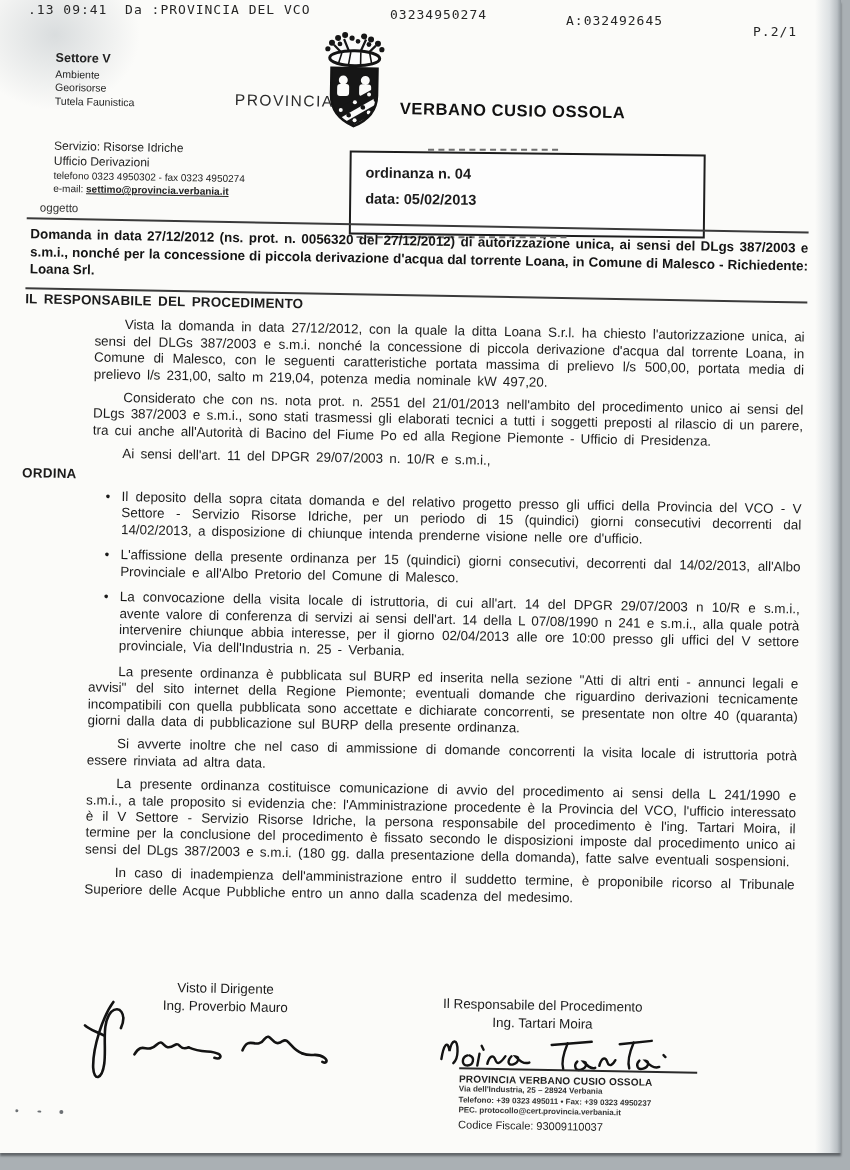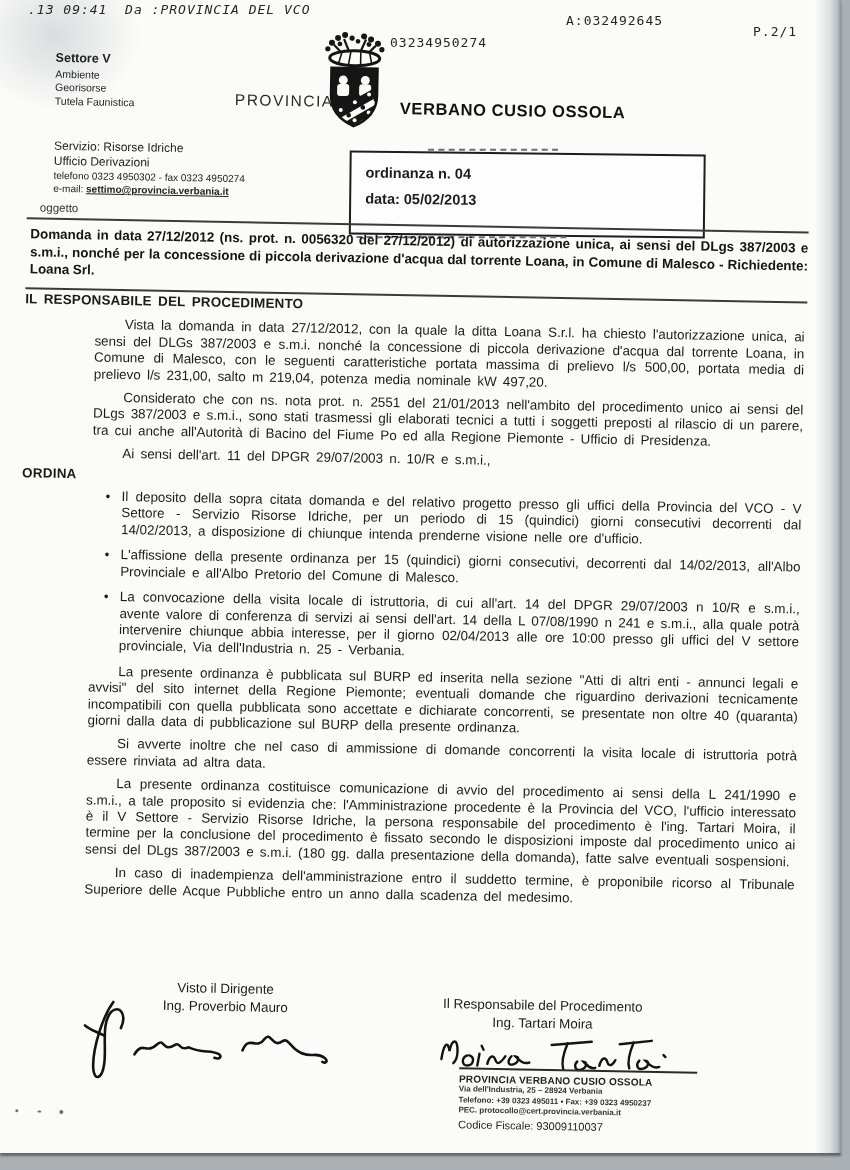--- a/index.html
+++ b/index.html
@@ -8,21 +8,21 @@
   .page{position:absolute;left:0;top:0;width:841px;height:1153px;background:#fbfbf9;
         box-shadow:0 3px 2px rgba(40,44,48,.55);}
   .edge-right{position:absolute;right:9px;top:0;width:26px;height:1153px;
         background:linear-gradient(to right,rgba(240,242,243,0),#dde1e3 55%,#b9bfc3 85%,#8f969b);}
   .crease{position:absolute;left:-30px;top:-40px;width:170px;height:150px;
         background:radial-gradient(closest-side,rgba(190,196,200,.55),rgba(190,196,200,0));}
 
   
   .fax{position:absolute;font-family:"DejaVu Sans Mono",monospace;font-size:13px;
        color:#262626;white-space:pre;letter-spacing:1px;}
-  .fx1{left:28px;top:2px;font-style:italic;} .fx2{left:390px;top:7px;margin-top:28px;} .fx3{left:566px;top:13px;} .fx4{left:753px;top:24px;}
+  .fx1{left:28px;top:2px;} .fx2{left:390px;top:7px;} .fx3{left:566px;top:13px;} .fx4{left:753px;top:24px;}
 
   
   .doc{position:absolute;left:0;top:0;width:850px;height:1170px;
        transform:rotate(1.05deg);transform-origin:70px 40px;}
 
   .sector{position:absolute;left:56px;top:52px;font-size:10.5px;line-height:13.5px;color:#222;}
   .sector .t{font-size:12.5px;font-weight:bold;margin-bottom:2px;}
   .prov-label{position:absolute;left:236px;top:88px;font-size:15.5px;letter-spacing:1.5px;color:#2a2a2a;}
   .crest{position:absolute;left:314px;top:26px;}
   .prov-name{position:absolute;left:401px;top:93px;font-size:16.5px;font-weight:bold;letter-spacing:.6px;color:#111;}

